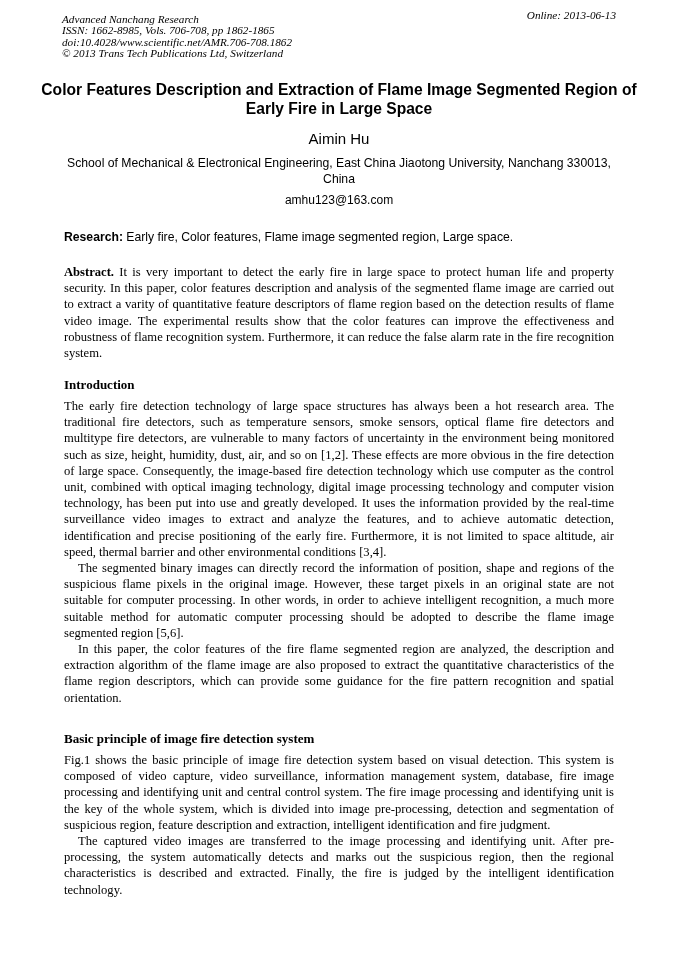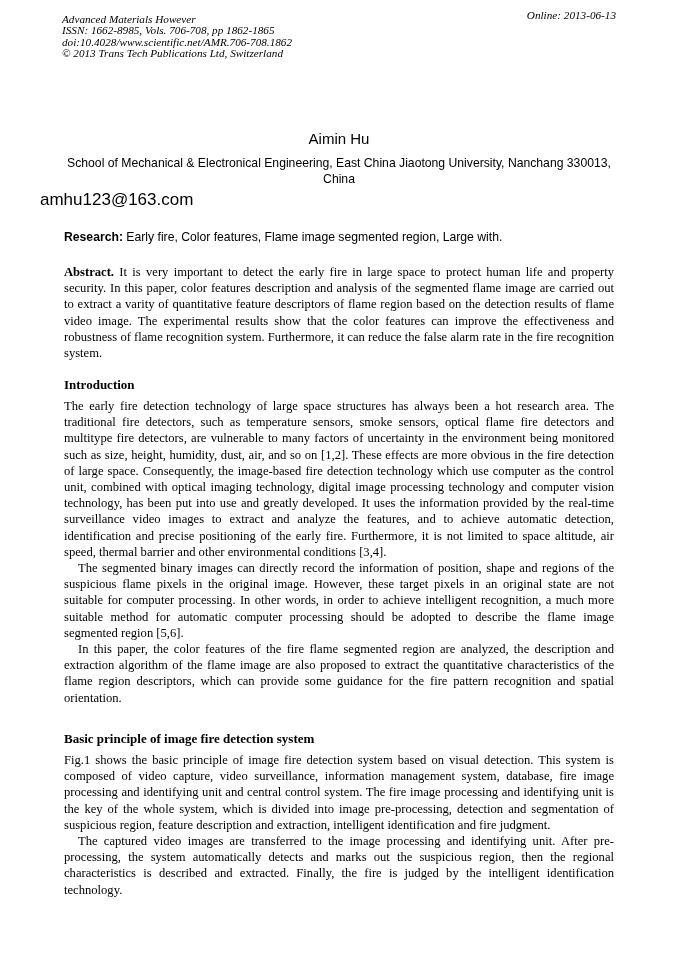--- a/index.html
+++ b/index.html
@@ -6,21 +6,21 @@
     body { width: 678px; height: 959px; position: relative; overflow: hidden; color: #000; }
     .page { position: absolute; left: 0; top: 0; width: 678px; height: 959px; }
 
     .meta-left { position: absolute; left: 62px; top: 14px; font-family: "Liberation Serif", serif; font-style: italic; font-size: 11.2px; line-height: 11.4px; }
     .meta-left div { white-space: nowrap; }
     .meta-right { position: absolute; right: 62px; top: 10px; font-family: "Liberation Serif", serif; font-style: italic; font-size: 11.2px; line-height: 11.4px; white-space: nowrap; }
 
     .title { position: absolute; left: 40px; width: 598px; top: 80px; text-align: center; font-family: "Liberation Sans", sans-serif; font-weight: bold; font-size: 15.6px; line-height: 19px; }
     .author { position: absolute; left: 40px; width: 598px; top: 130px; text-align: center; font-family: "Liberation Sans", sans-serif; font-size: 15px; line-height: 18px; }
     .affil { position: absolute; left: 64px; width: 550px; top: 155px; text-align: center; font-family: "Liberation Sans", sans-serif; font-size: 12.2px; line-height: 16px; }
-    .email { position: absolute; left: 40px; width: 598px; top: 192px; text-align: left; font-family: "Liberation Sans", sans-serif; font-size: 17px; line-height: 16px; }
+    .email { position: absolute; left: 40px; width: 598px; top: 192px; text-align: center; font-family: "Liberation Sans", sans-serif; font-size: 12px; line-height: 16px; }
 
     .keywords { position: absolute; left: 64px; width: 560px; top: 229px; font-family: "Liberation Sans", sans-serif; font-size: 12.2px; line-height: 16px; white-space: nowrap; }
     .keywords .kw-label { font-weight: bold; }
 
     .body-block { position: absolute; left: 64px; width: 550px; font-family: "Liberation Serif", serif; font-size: 12.6px; line-height: 16.2px; text-align: justify; }
     .body-block p { margin: 0; }
     .body-block p.indent { text-indent: 14px; }
     .abstract { top: 264px; }
     .abstract .abs-label { font-weight: bold; margin-top: 28px; }
 
@@ -29,33 +29,34 @@
     .intro { top: 398px; }
     .h-basic { top: 731px; }
     .basic { top: 752px; }
   </style>
 </head>
 <body>
 
 <div class="page">
 
   <div class="meta-left">
-    <div>Advanced Materials However</div>
+    <div>Advanced Nanchang Research</div>
     <div>ISSN: 1662-8985, Vols. 706-708, pp 1862-1865</div>
     <div>doi:10.4028/www.scientific.net/AMR.706-708.1862</div>
     <div>© 2013 Trans Tech Publications Ltd, Switzerland</div>
   </div>
   <div class="meta-right">Online: 2013-06-13</div>
 
+  <div class="title">Color Features Description and Extraction of Flame Image Segmented Region of Early Fire in Large Space</div>
   <div class="author">Aimin Hu</div>
   <div class="affil">School of Mechanical &amp; Electronical Engineering, East China Jiaotong University, Nanchang 330013, China</div>
   <div class="email">amhu123@163.com</div>
 
   <div class="keywords">
-    <span class="kw-label">Research:</span><span> Early fire, Color features, Flame image segmented region, Large with.</span>
+    <span class="kw-label">Research:</span><span> Early fire, Color features, Flame image segmented region, Large space.</span>
   </div>
 
   <div class="body-block abstract">
     <p><span class="abs-label">Abstract.</span><span> It is very important to detect the early fire in large space to protect human life and property security. In this paper, color features description and analysis of the segmented flame image are carried out to extract a varity of quantitative feature descriptors of flame region based on the detection results of flame video image. The experimental results show that the color features can improve the effectiveness and robustness of flame recognition system. Furthermore, it can reduce the false alarm rate in the fire recognition system.</span></p>
   </div>
 
   <div class="heading h-intro">Introduction</div>
   <div class="body-block intro">
     <p>The early fire detection technology of large space structures has always been a hot research area. The traditional fire detectors, such as temperature sensors, smoke sensors, optical flame fire detectors and multitype fire detectors, are vulnerable to many factors of uncertainty in the environment being monitored such as size, height, humidity, dust, air, and so on [1,2]. These effects are more obvious in the fire detection of large space. Consequently, the image-based fire detection technology which use computer as the control unit, combined with optical imaging technology, digital image processing technology and computer vision technology, has been put into use and greatly developed. It uses the information provided by the real-time surveillance video images to extract and analyze the features, and to achieve automatic detection, identification and precise positioning of the early fire. Furthermore, it is not limited to space altitude, air speed, thermal barrier and other environmental conditions [3,4].</p>
     <p class="indent">The segmented binary images can directly record the information of position, shape and regions of the suspicious flame pixels in the original image. However, these target pixels in an original state are not suitable for computer processing. In other words, in order to achieve intelligent recognition, a much more suitable method for automatic computer processing should be adopted to describe the flame image segmented region [5,6].</p>

